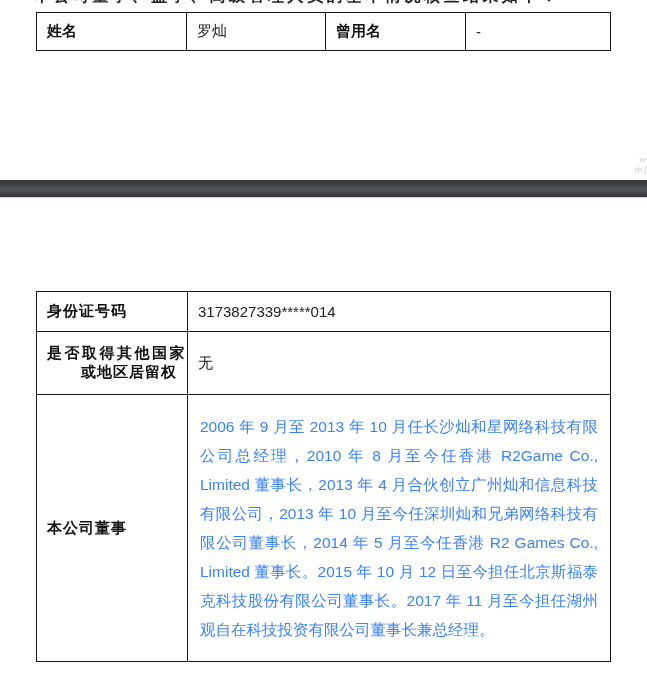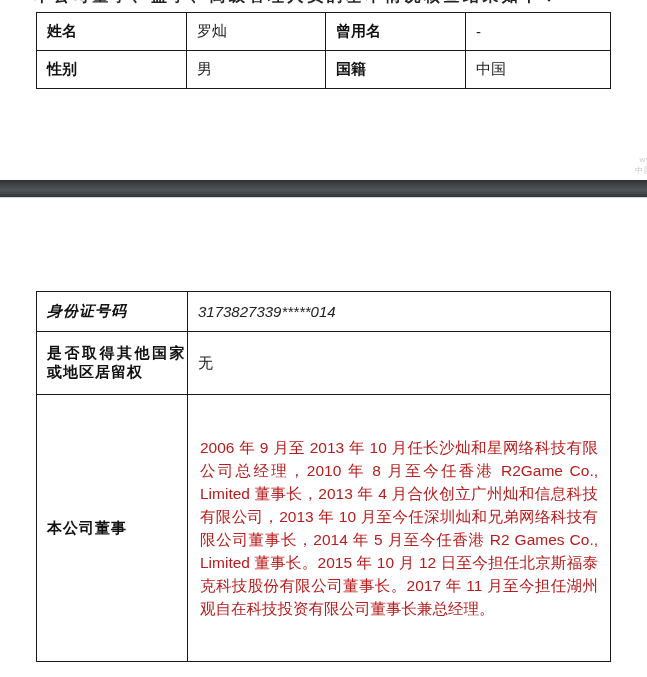--- a/index.html
+++ b/index.html
@@ -20,28 +20,28 @@
   table.doc td{
     border:1.5px solid #1a1a1a;
     padding:0 10px;vertical-align:middle;
     font-size:15px;overflow:hidden;
   }
   td.lbl{font-weight:bold;color:#111;}
   #basic-table{left:36px;top:12px;width:574px;}
   #basic-table td{height:37px;}
   #detail-table{left:36px;top:291px;width:574px;}
   #detail-table td.lbl{letter-spacing:1px;}
-  .row-id td{height:39px;font-style:italic;}
+  .row-id td{height:39px;}
   .row-residence td{height:62px;}
   .row-career td{height:266px;}
   .residence-l1{letter-spacing:2.5px;white-space:nowrap;}
-  .residence-l2{letter-spacing:1px;}
+  .residence-l2{letter-spacing:1px;text-align:right;}
   .career-text{
-    font-size:15.5px;line-height:23px;text-align:justify;
-    padding:5px 2px;color:#b91c1c;
+    font-size:15.5px;line-height:29px;text-align:justify;
+    padding:5px 2px;color:#3b82f6;
   }
   
   .divider-band{
     position:absolute;left:0;top:180px;width:647px;height:17px;
     background:linear-gradient(180deg,#2e3235 0%,#474b4f 40%,#51555a 60%,#303437 100%);
     border-bottom:1px solid #cfd6da;
   }
   
   .watermark{
     position:absolute;right:-6px;top:132px;width:40px;height:46px;
@@ -62,26 +62,20 @@
       <col style="width:139px">
       <col style="width:140px">
       <col style="width:145px">
     </colgroup>
   <tbody>
       <tr>
     <td class="lbl">姓名</td>
     <td>罗灿</td>
     <td class="lbl">曾用名</td>
     <td>-</td>
-  </tr>
-  <tr>
-    <td class="lbl">性别</td>
-    <td>男</td>
-    <td class="lbl">国籍</td>
-    <td>中国</td>
   </tr>
 </tbody>
   </table>
 
 <div class="watermark">
   <div>▪</div>
   <div>▪</div>
   <div>ww</div>
   <div>中国</div>
 </div>

